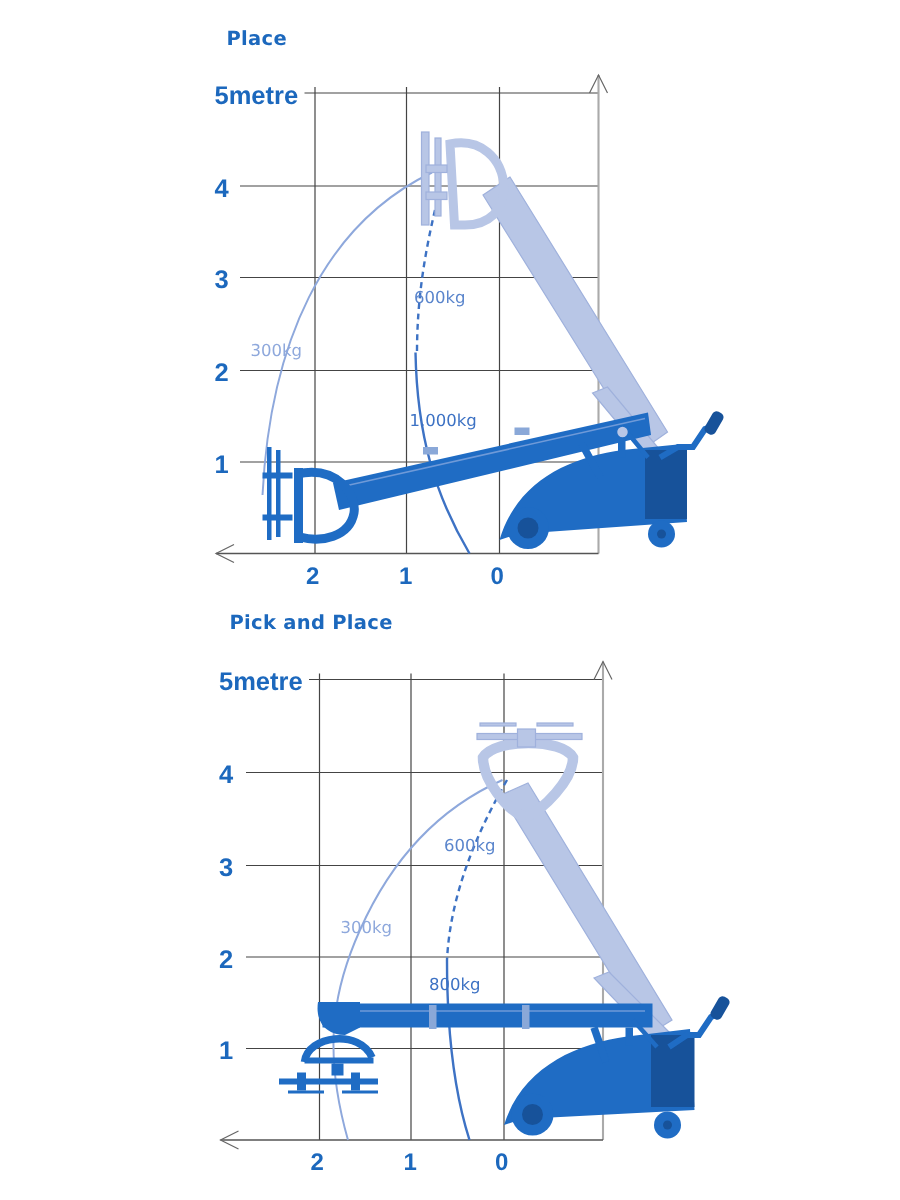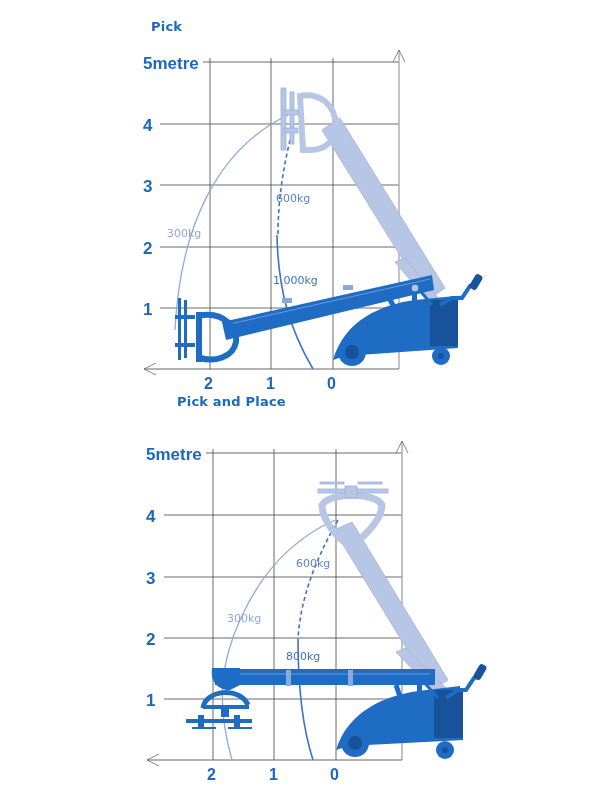--- a/index.html
+++ b/index.html
@@ -5,21 +5,21 @@
   html, body { margin:0; padding:0; background:#ffffff; }
   body { width:600px; height:800px; position:relative; overflow:hidden; font-family:"Liberation Sans", sans-serif; }
   .title { position:absolute; font-family:"DejaVu Sans", sans-serif; font-weight:bold; font-size:13px; color:#1c68bd; letter-spacing:0.2px; }
   svg { position:absolute; left:0; top:0; }
   .ylab { font-family:"Liberation Sans", sans-serif; font-weight:bold; fill:#1c68bd; }
   .load { font-family:"DejaVu Sans", sans-serif; font-size:11px; }
 </style>
 </head>
 <body>
 
-<div class="title" style="left:151px; top:19px;">Pick</div>
+<div class="title" style="left:151px; top:19px;">Place</div>
 
 <svg width="600" height="400" viewBox="0 0 600 400">
 
   <g stroke="#444" stroke-width="0.8" fill="none">
     <line x1="203" y1="62" x2="399" y2="62"></line>
     <line x1="160" y1="124" x2="399" y2="124"></line>
     <line x1="160" y1="185" x2="399" y2="185"></line>
     <line x1="160" y1="247" x2="399" y2="247"></line>
     <line x1="160" y1="308" x2="399" y2="308"></line>
     <line x1="210" y1="58" x2="210" y2="369"></line>
@@ -81,21 +81,21 @@
     <circle cx="415" cy="288" r="4" fill="#b8c6e6" stroke="#1f6cc4"></circle>
     <path d="M440,305 L452,298 L462,298 L470,286 L476,284" stroke="#1f6cc4" stroke-width="4" fill="none"></path>
     <rect x="472" y="274" width="8" height="16" rx="3" fill="#17529a" transform="rotate(30 476 282)"></rect>
     <circle cx="352" cy="352" r="14" fill="#1f6cc4"></circle>
     <circle cx="352" cy="352" r="7" fill="#17529a"></circle>
     <circle cx="441" cy="356" r="9" fill="#1f6cc4"></circle>
     <circle cx="441" cy="356" r="3" fill="#17529a"></circle>
   </g>
 </svg>
 
-<div class="title" style="left:153px; top:394px;margin-left:24px;">Pick and Place</div>
+<div class="title" style="left:153px; top:408px;">Pick and Place</div>
 
 <svg width="600" height="800" viewBox="0 0 600 800">
   <g stroke="#444" stroke-width="0.8" fill="none">
     <line x1="206" y1="453" x2="402" y2="453"></line>
     <line x1="164" y1="515" x2="402" y2="515"></line>
     <line x1="164" y1="577" x2="402" y2="577"></line>
     <line x1="164" y1="638" x2="402" y2="638"></line>
     <line x1="164" y1="699" x2="402" y2="699"></line>
     <line x1="213" y1="449" x2="213" y2="760"></line>
     <line x1="274" y1="449" x2="274" y2="760"></line>

